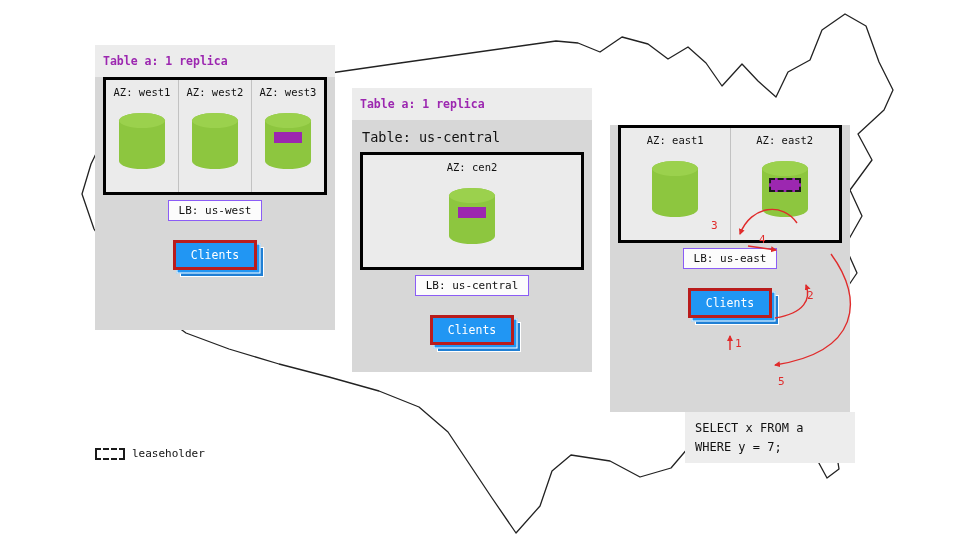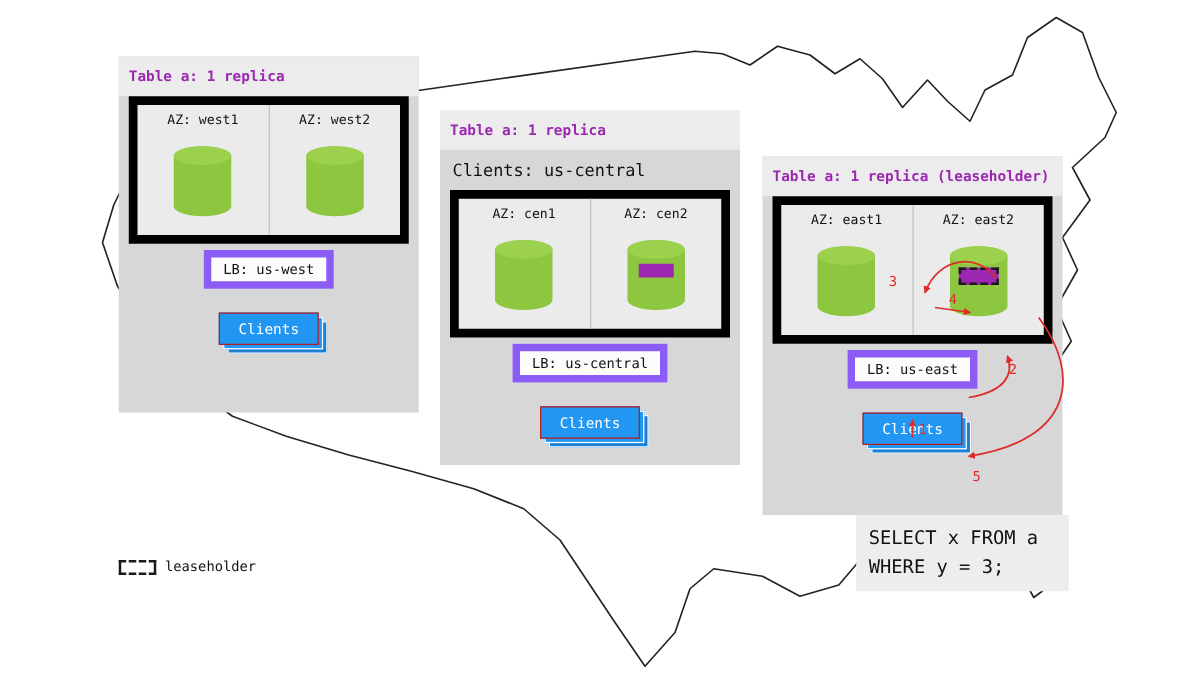--- a/index.html
+++ b/index.html
@@ -10,46 +10,46 @@
   }
   #map { position:absolute; left:0; top:0; z-index:0; }
 
   .region { position:absolute; z-index:2; width:240px; background:#d7d7d7; }
   .region-header {
     height:32px; background:#ececec; display:flex; align-items:center;
     padding:0 8px; font-size:11.5px; font-weight:bold; color:#9c27b0; white-space:nowrap;
   }
   .region-body { padding:0 8px; }
   .region-title { font-size:13.5px; margin:9px 2px 7px; }
-  .az-row { display:flex; height:118px; background:#ebebeb; border:7px solid #000000; }
+  .az-row { display:flex; height:118px; background:#ebebeb; border:3px solid #000000; }
   .az { flex:1; border-right:1px solid #c2c2c2; display:flex; flex-direction:column; align-items:center; }
   .az:last-child { border-right:none; }
   .az-label { font-size:10.5px; padding-top:6px; white-space:nowrap; }
 
   .cylinder { position:relative; width:46px; height:56px; margin-top:15px;
     background:#8dc63f; border-radius:23px/8px; }
   .cylinder::before { content:""; position:absolute; top:0; left:0; width:100%; height:15px;
     border-radius:50%; background:#9bd14d; }
   .replica { position:absolute; left:50%; top:19px; transform:translateX(-50%);
     width:28px; height:11px; background:#9c27b0; z-index:2; }
   .replica.leaseholder { width:32px; height:14px; top:17px; border:2px dashed #1a1a1a; }
 
-  .lb { width:fit-content; margin:5px auto 0; background:#fcfcfc; border:6px solid #8b5cf6;
+  .lb { width:fit-content; margin:5px auto 0; background:#fcfcfc; border:1px solid #8b5cf6;
     font-size:11px; padding:3px 10px; white-space:nowrap; }
 
   .clients-wrap { position:relative; width:fit-content; margin:19px auto 0; }
   .clients-wrap::before { content:""; position:absolute; inset:0; transform:translate(7px,7px);
     background:#1f7fd4; border:1px solid #fff; }
   .clients-wrap::after { content:""; position:absolute; inset:0; transform:translate(3.5px,3.5px);
     background:#2196f3; border:1px solid #fff; }
-  .clients { position:relative; z-index:2; background:#2196f3; border:1px solid #b91c1c;
+  .clients { position:relative; z-index:2; background:#2196f3; border:3px solid #b91c1c;
     color:#fff; font-size:11.5px; padding:5px 15px; }
 
   .sqlbox { position:absolute; left:685px; top:412px; width:170px; z-index:2;
-    background:#ededed; padding:7px 10px; font-size:15px; line-height:1.55; }
+    background:#ededed; padding:7px 10px; font-size:12px; line-height:1.55; }
 
   .legend { position:absolute; left:95px; top:447px; z-index:2; display:flex;
     align-items:center; gap:7px; font-size:11px; }
   .legend-swatch { width:30px; height:12px; background:#fff; border:2px dashed #1a1a1a; }
 
   #arrows { position:absolute; left:0; top:0; z-index:3; pointer-events:none; }
   .step { position:absolute; z-index:4; color:#e02b2b; font-size:11px; }
 </style>
 </head>
 <body>
@@ -67,57 +67,56 @@
     <div class="region-body">
       <div class="az-row">
         <div class="az">
           <div class="az-label">AZ: west1</div>
           <div class="cylinder"></div>
         </div>
         <div class="az">
           <div class="az-label">AZ: west2</div>
           <div class="cylinder"></div>
         </div>
+        <div class="az">
+          <div class="az-label">AZ: west3</div>
+          <div class="cylinder">
+            <span class="replica"></span>
+          </div>
+        </div>
       </div>
       <div class="lb">LB: us-west</div>
       <div class="clients-wrap">
         <div class="clients">Clients</div>
       </div>
     </div>
   </section>
 
   <section class="region" style="left:352px; top:88px; height:284px;">
     <header class="region-header">
       <span>Table a: 1 replica</span>
     </header>
     <div class="region-body">
-      <div class="region-title">Clients: us-central</div>
+      <div class="region-title">Table: us-central</div>
       <div class="az-row">
-        <div class="az">
-          <div class="az-label">AZ: cen1</div>
-          <div class="cylinder"></div>
-        </div>
         <div class="az">
           <div class="az-label">AZ: cen2</div>
           <div class="cylinder">
             <span class="replica"></span>
           </div>
         </div>
       </div>
       <div class="lb">LB: us-central</div>
       <div class="clients-wrap">
         <div class="clients">Clients</div>
       </div>
     </div>
   </section>
 
   <section class="region" style="left:610px; top:125px; height:287px;">
-    <header class="region-header">
-      <span>Table a: 1 replica (leaseholder)</span>
-    </header>
     <div class="region-body">
       <div class="az-row">
         <div class="az">
           <div class="az-label">AZ: east1</div>
           <div class="cylinder"></div>
         </div>
         <div class="az">
           <div class="az-label">AZ: east2</div>
           <div class="cylinder">
             <span class="replica leaseholder"></span>
@@ -126,21 +125,21 @@
       </div>
       <div class="lb">LB: us-east</div>
       <div class="clients-wrap">
         <div class="clients">Clients</div>
       </div>
     </div>
   </section>
 
   <div class="sqlbox">
     <div>SELECT x FROM a</div>
-    <div>WHERE y = 3;</div>
+    <div>WHERE y = 7;</div>
   </div>
 
   <div class="legend">
     <span class="legend-swatch"></span>
     <span class="legend-label">leaseholder</span>
   </div>
 
   <svg id="arrows" width="960" height="540" viewBox="0 0 960 540">
     <defs>
       <marker id="ah" markerWidth="8" markerHeight="8" refX="5" refY="3" orient="auto" markerUnits="userSpaceOnUse">

